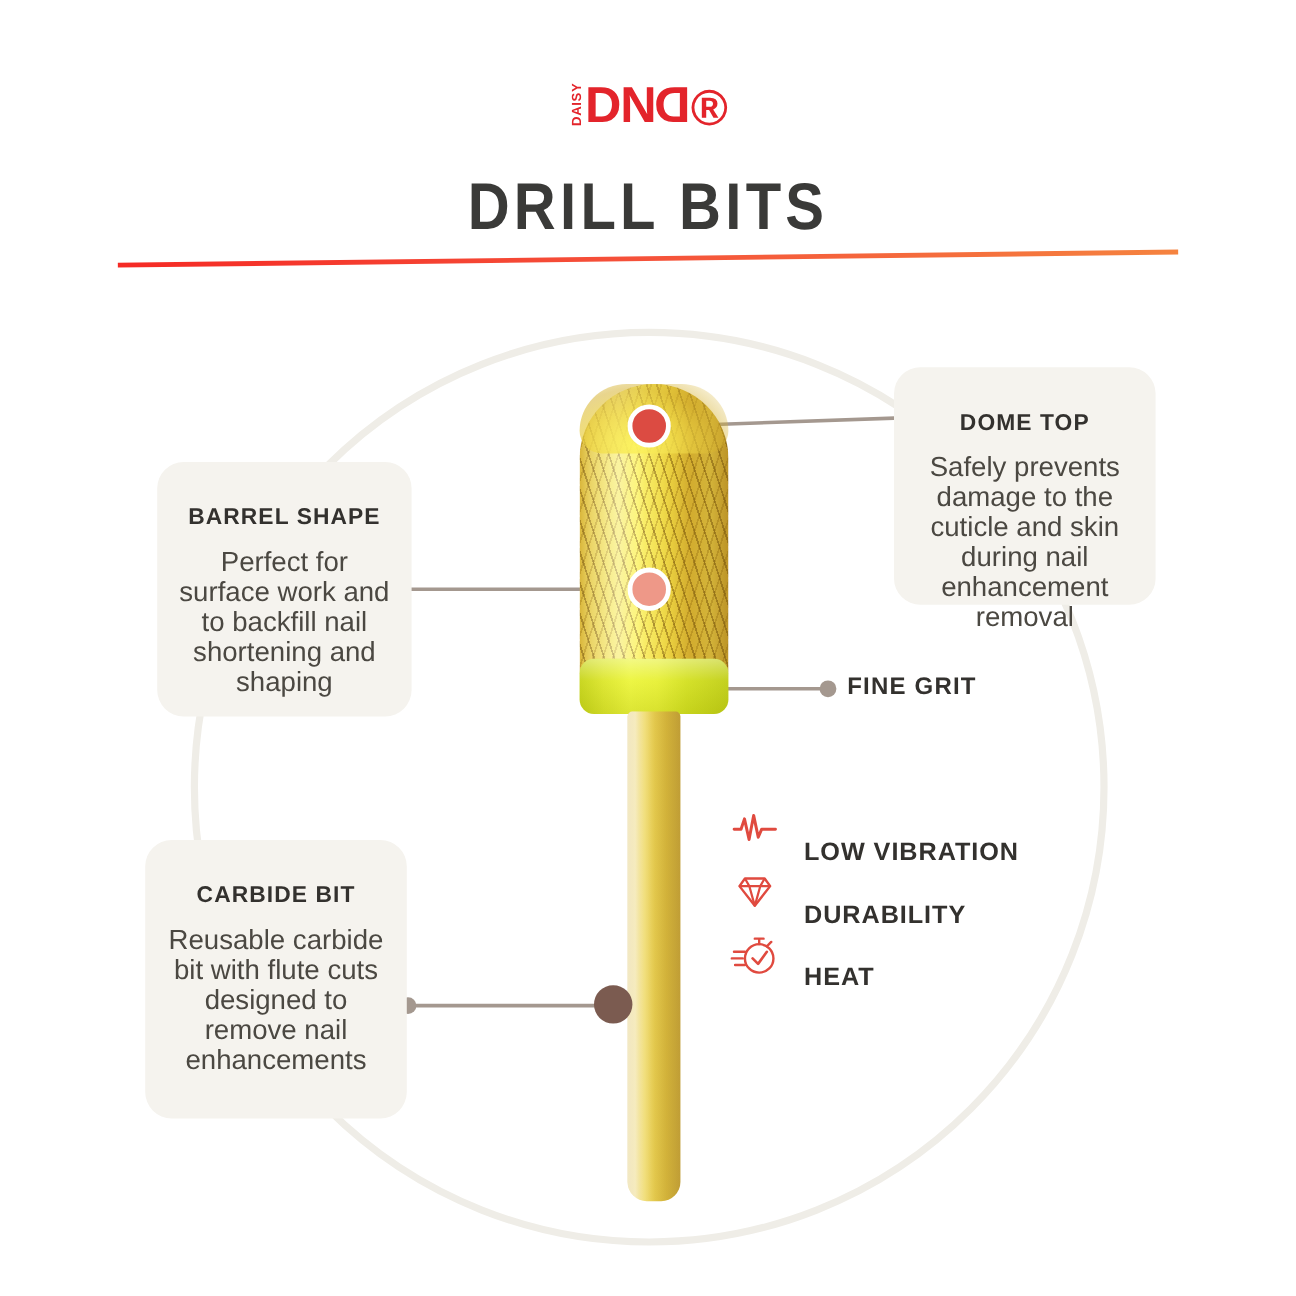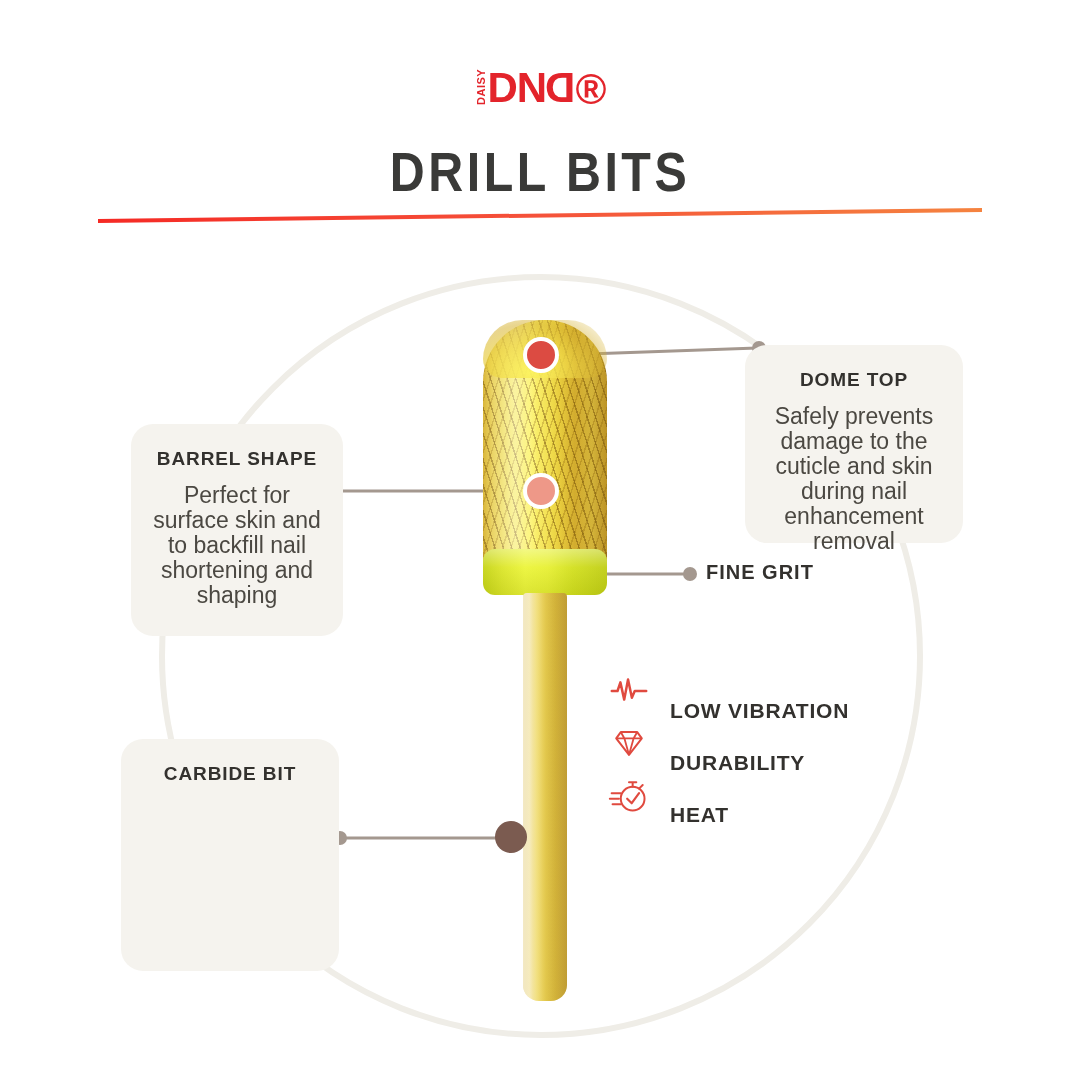--- a/index.html
+++ b/index.html
@@ -240,22 +240,21 @@
   #conn-dot-grit   { left: 683px; top: 567px; }
   #conn-dot-carbide{ left: 333px; top: 831px; }
 
   
   .callout {
     position: absolute;
     background: #F5F3EE;
     border-radius: 22px;
     box-sizing: border-box;
     text-align: center;
-    padding: 24px 16px;
-    margin-top: 39px;
+    padding: 36px 16px;
   }
   .callout-title {
     font-size: 19px;
     font-weight: bold;
     letter-spacing: 0.9px;
     color: #33312E;
     margin-bottom: 13px;
   }
   .callout-body {
     font-size: 23px;
@@ -367,25 +366,26 @@
   <div class="conn-dot" id="conn-dot-grit"></div>
   <div class="conn-dot" id="conn-dot-carbide"></div>
 
   <div class="callout" id="callout-dome-top">
     <div class="callout-title">DOME TOP</div>
     <div class="callout-body">Safely prevents damage to the cuticle and skin during nail enhancement removal</div>
   </div>
 
   <div class="callout" id="callout-barrel">
     <div class="callout-title">BARREL SHAPE</div>
-    <div class="callout-body">Perfect for surface skin and to backfill nail shortening and shaping</div>
+    <div class="callout-body">Perfect for surface work and to backfill nail shortening and shaping</div>
   </div>
 
   <div class="callout" id="callout-carbide">
     <div class="callout-title">CARBIDE BIT</div>
+    <div class="callout-body">Reusable carbide bit with flute cuts designed to remove nail enhancements</div>
   </div>
 
   <div id="label-fine-grit">FINE GRIT</div>
 
   <div id="feature-list">
 
     <div class="feature-row">
       <div class="feature-icon">
         <svg viewBox="0 0 46 46" width="44" height="44">
           <path d="M5,23 L11,23 L14,14 L18,32 L22,11 L26,30 L29,23 L41,23" fill="none" stroke="#E04A3F" stroke-width="2.6" stroke-linecap="round" stroke-linejoin="round"></path>

